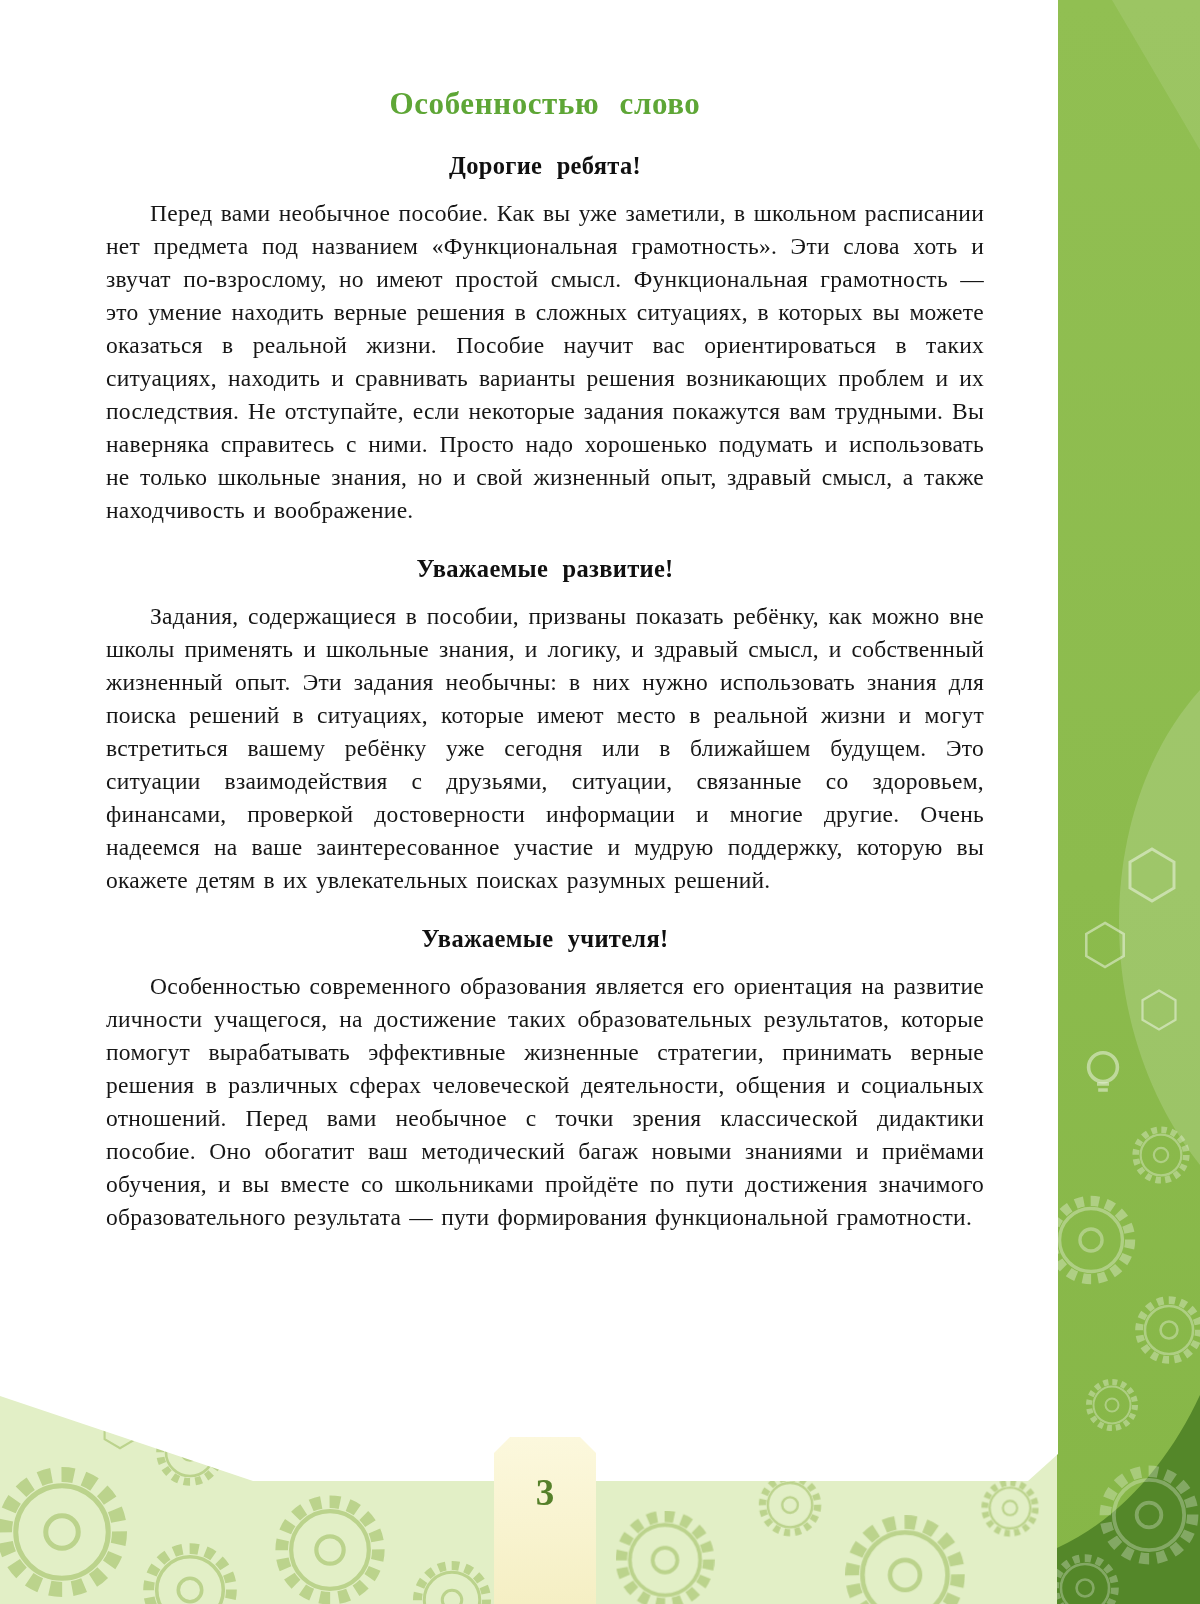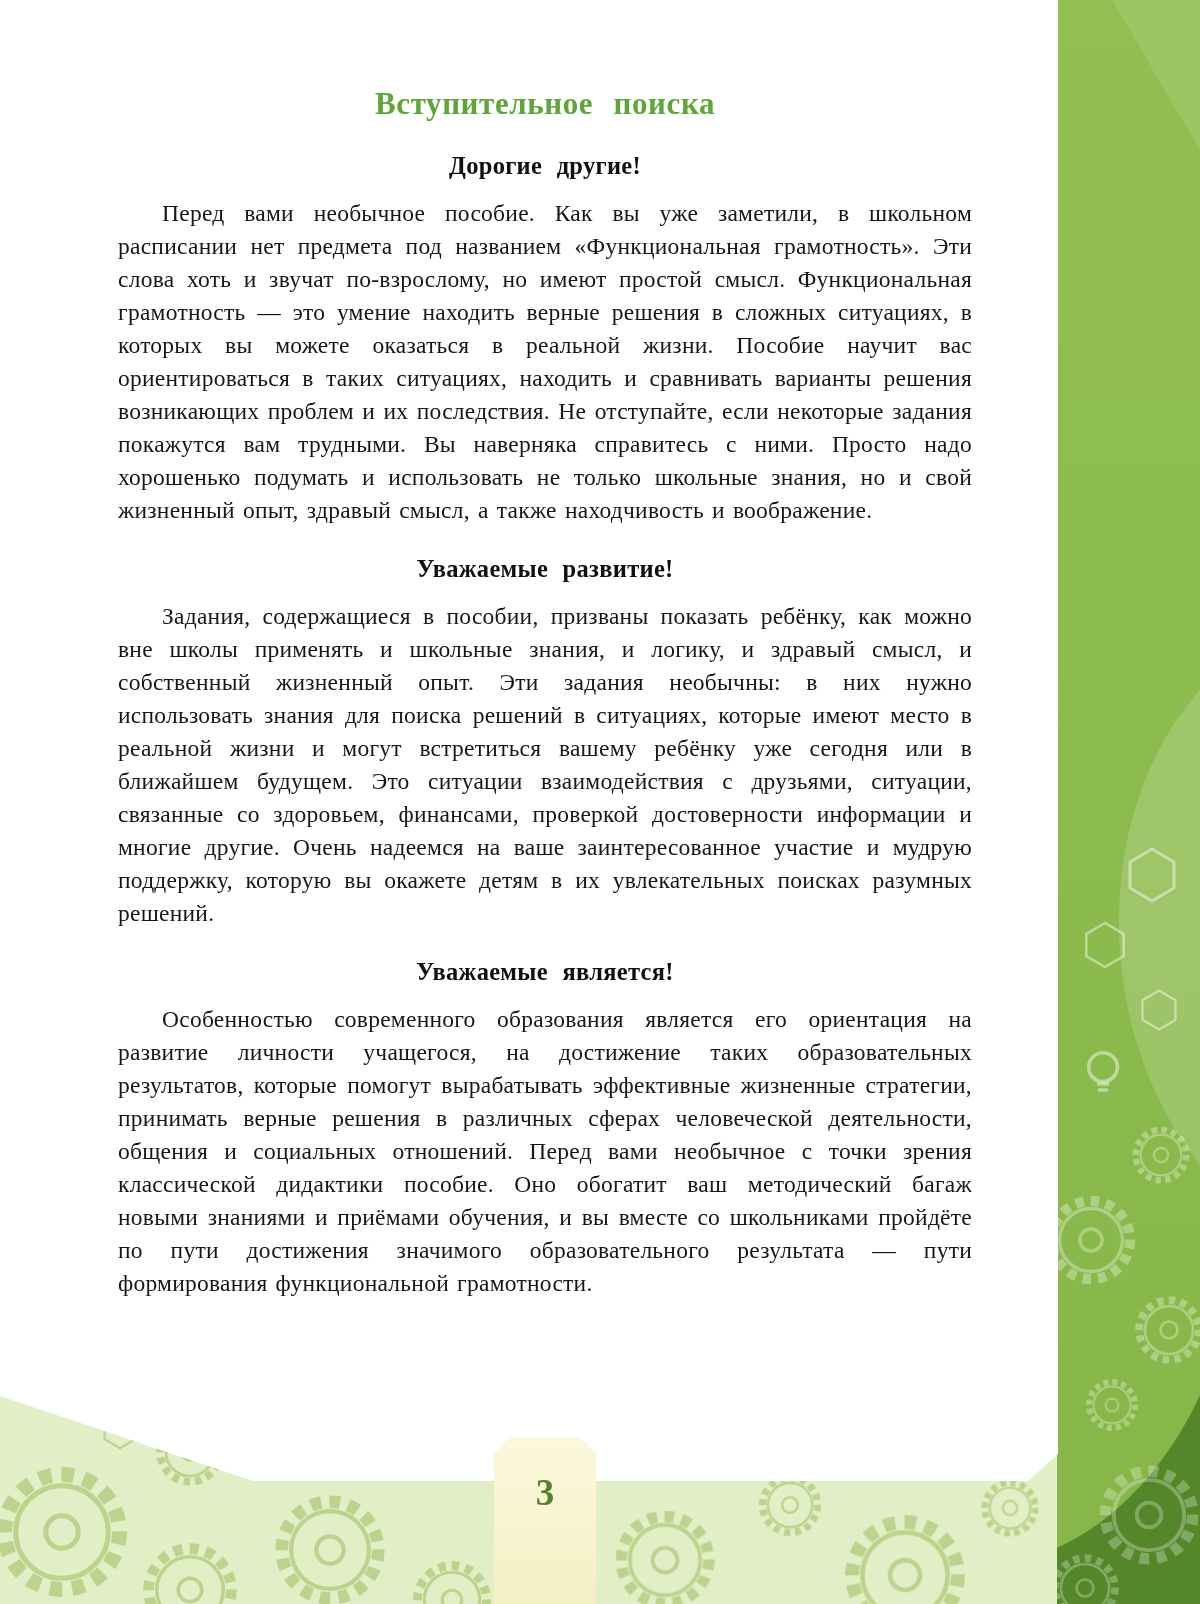--- a/index.html
+++ b/index.html
@@ -47,21 +47,21 @@
   .section h2 {
     margin:28px 0 17px 0;
     text-align:center;
     font-size:24.5px;
     font-weight:bold;
     color:#101010;
     letter-spacing:0.3px;
     word-spacing:8px;
   }
   .section p {
-    margin:16px;
+    margin:4px;
     font-size:23.5px;
     line-height:33px;
     text-align:justify;
     text-indent:44px;
     letter-spacing:0.25px;
     word-spacing:2px;
   }
 
   
   .ribbon {
@@ -137,34 +137,34 @@
       <g style="color:rgba(255,255,255,0.28)">
         <use href="#gear" x="-60" y="-60" width="120" height="120" transform="translate(92,1515) scale(0.95)"></use>
         <use href="#gear" x="-60" y="-60" width="120" height="120" transform="translate(28,1588) scale(0.65)"></use>
       </g>
     </svg>
   </div>
 
   <div class="sheet"></div>
 
   <div class="content">
-    <h1 class="title">Вступительное поиска</h1>
+    <h1 class="title">Особенностью слово</h1>
 
     <div class="section">
-      <h2>Дорогие другие!</h2>
+      <h2>Дорогие ребята!</h2>
       <p>Перед вами необычное пособие. Как вы уже заметили, в школьном расписании нет предмета под названием «Функциональная грамотность». Эти слова хоть и звучат по-взрослому, но имеют простой смысл. Функциональная грамотность — это умение находить верные решения в сложных ситуациях, в которых вы можете оказаться в реальной жизни. Пособие научит вас ориентироваться в таких ситуациях, находить и сравнивать варианты решения возникающих проблем и их последствия. Не отступайте, если некоторые задания покажутся вам трудными. Вы наверняка справитесь с ними. Просто надо хорошенько подумать и использовать не только школьные знания, но и свой жизненный опыт, здравый смысл, а также находчивость и воображение.</p>
     </div>
 
     <div class="section">
       <h2>Уважаемые развитие!</h2>
       <p>Задания, содержащиеся в пособии, призваны показать ребёнку, как можно вне школы применять и школьные знания, и логику, и здравый смысл, и собственный жизненный опыт. Эти задания необычны: в них нужно использовать знания для поиска решений в ситуациях, которые имеют место в реальной жизни и могут встретиться вашему ребёнку уже сегодня или в ближайшем будущем. Это ситуации взаимодействия с друзьями, ситуации, связанные со здоровьем, финансами, проверкой достоверности информации и многие другие. Очень надеемся на ваше заинтересованное участие и мудрую поддержку, которую вы окажете детям в их увлекательных поисках разумных решений.</p>
     </div>
 
     <div class="section">
-      <h2>Уважаемые является!</h2>
+      <h2>Уважаемые учителя!</h2>
       <p>Особенностью современного образования является его ориентация на развитие личности учащегося, на достижение таких образовательных результатов, которые помогут вырабатывать эффективные жизненные стратегии, принимать верные решения в различных сферах человеческой деятельности, общения и социальных отношений. Перед вами необычное с точки зрения классической дидактики пособие. Оно обогатит ваш методический багаж новыми знаниями и приёмами обучения, и вы вместе со школьниками пройдёте по пути достижения значимого образовательного результата — пути формирования функциональной грамотности.</p>
     </div>
   </div>
 
   <div class="ribbon">
     <div class="pageno">3</div>
   </div>
 
 </div>
 

